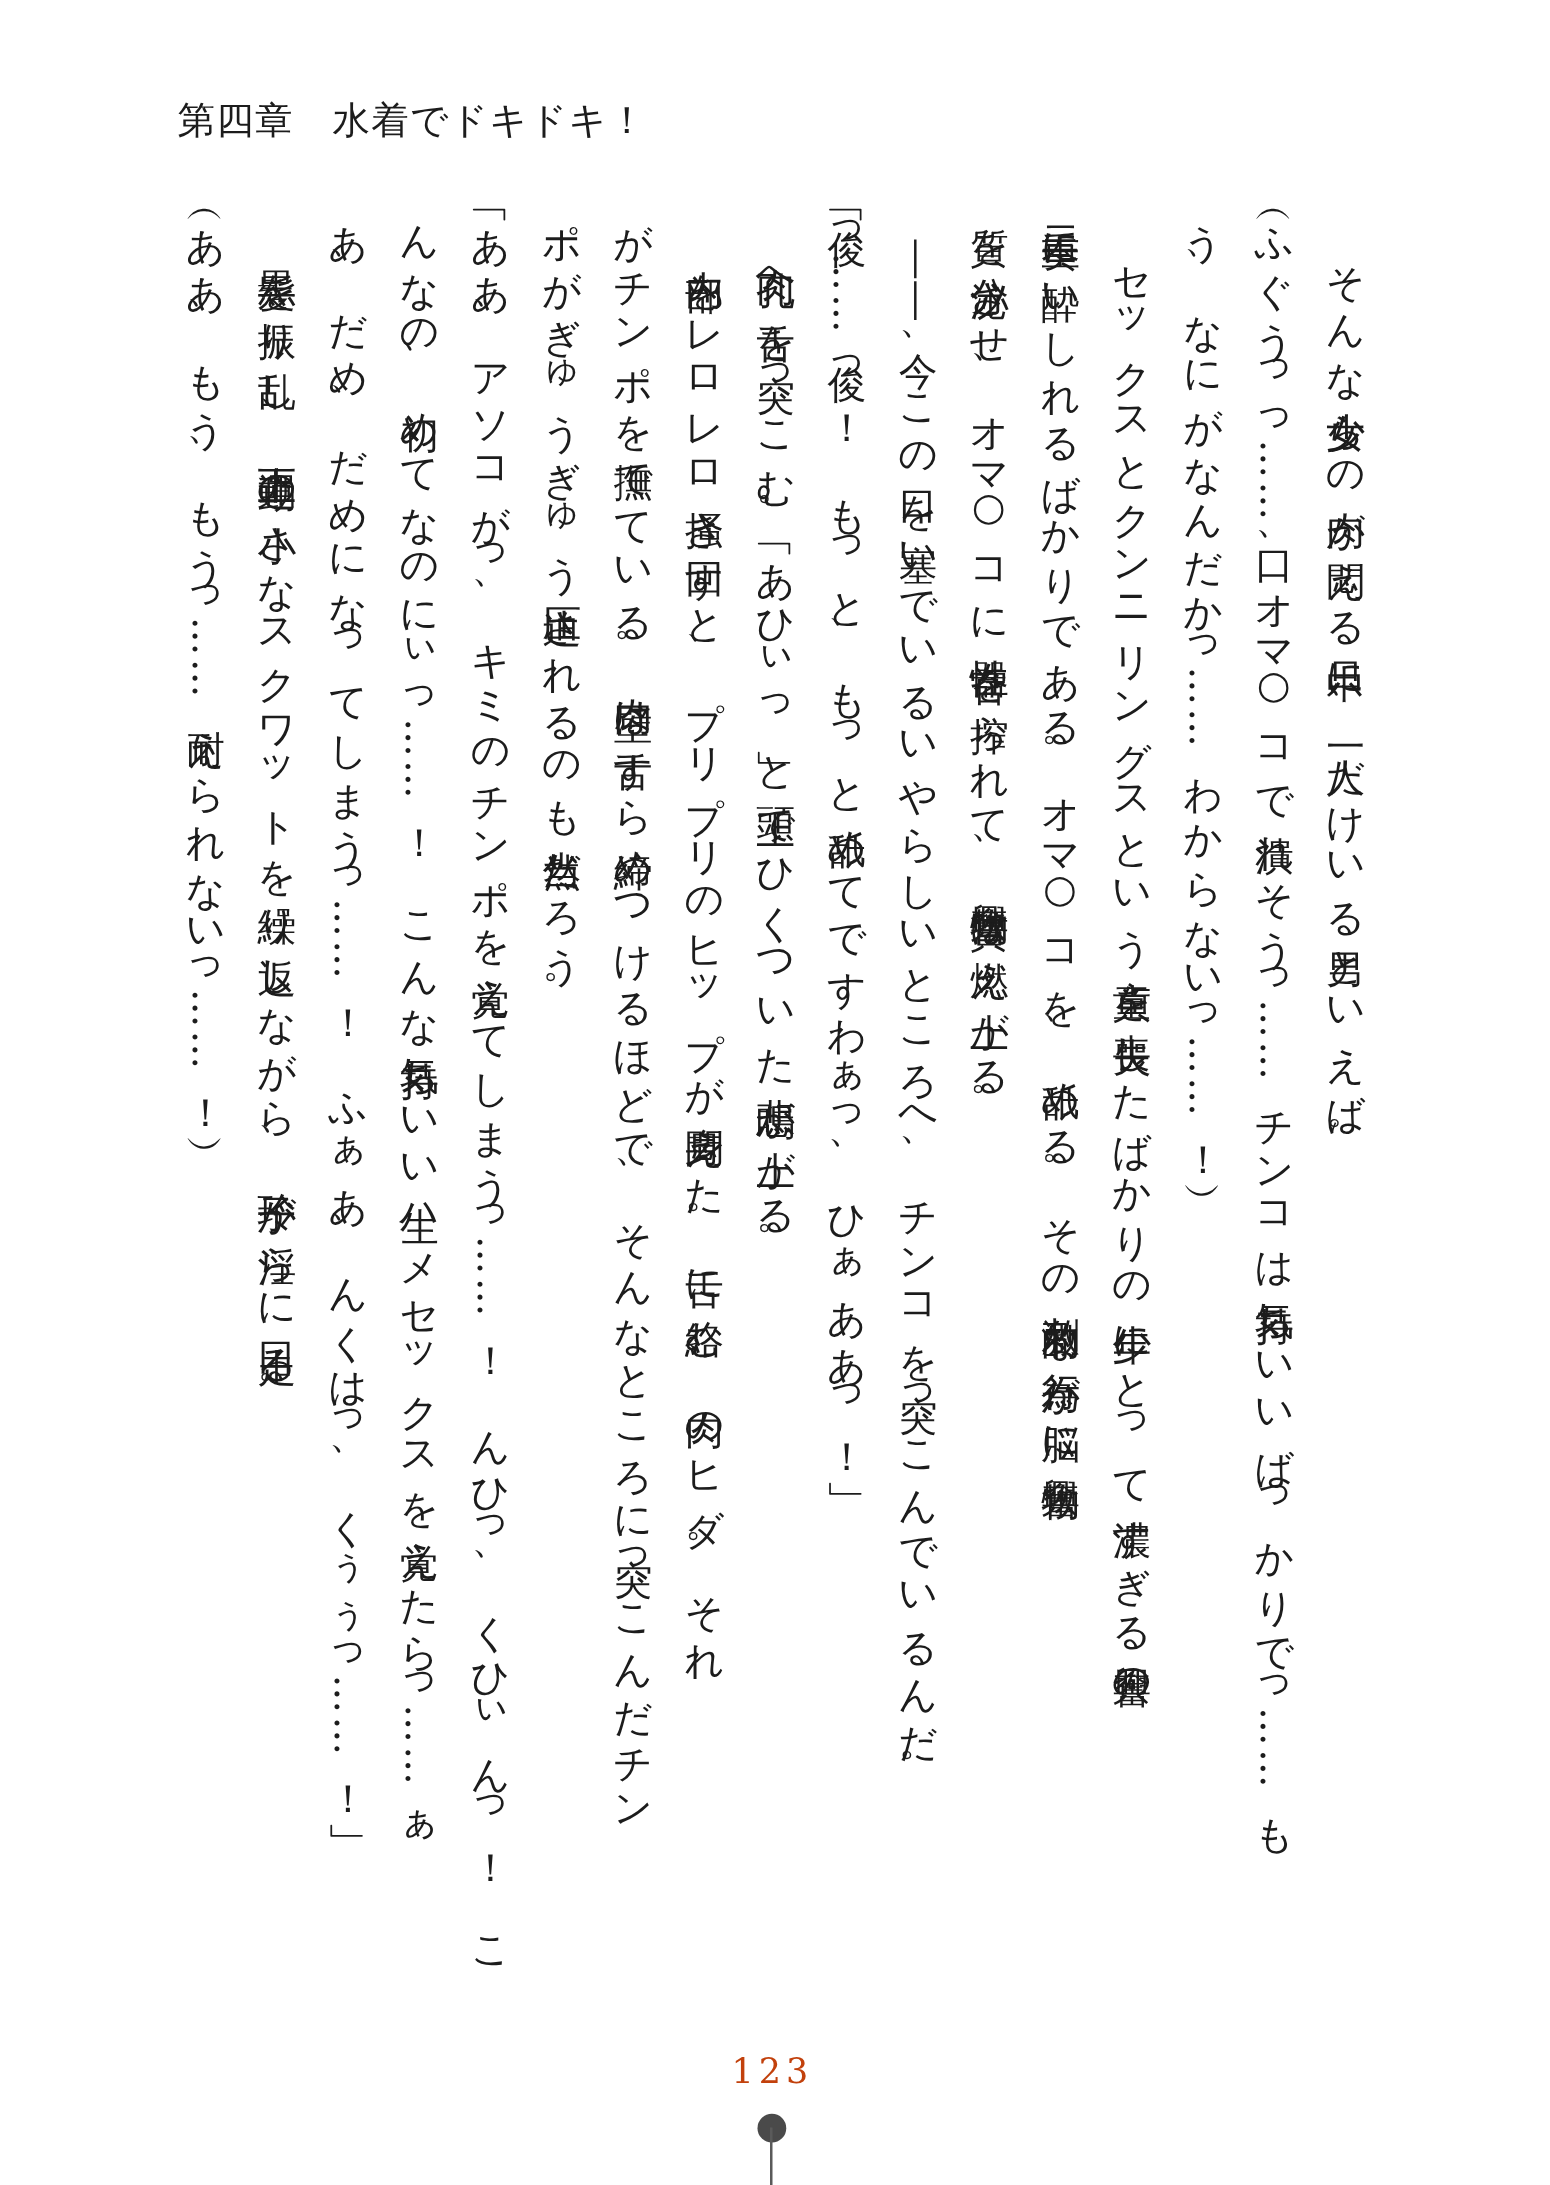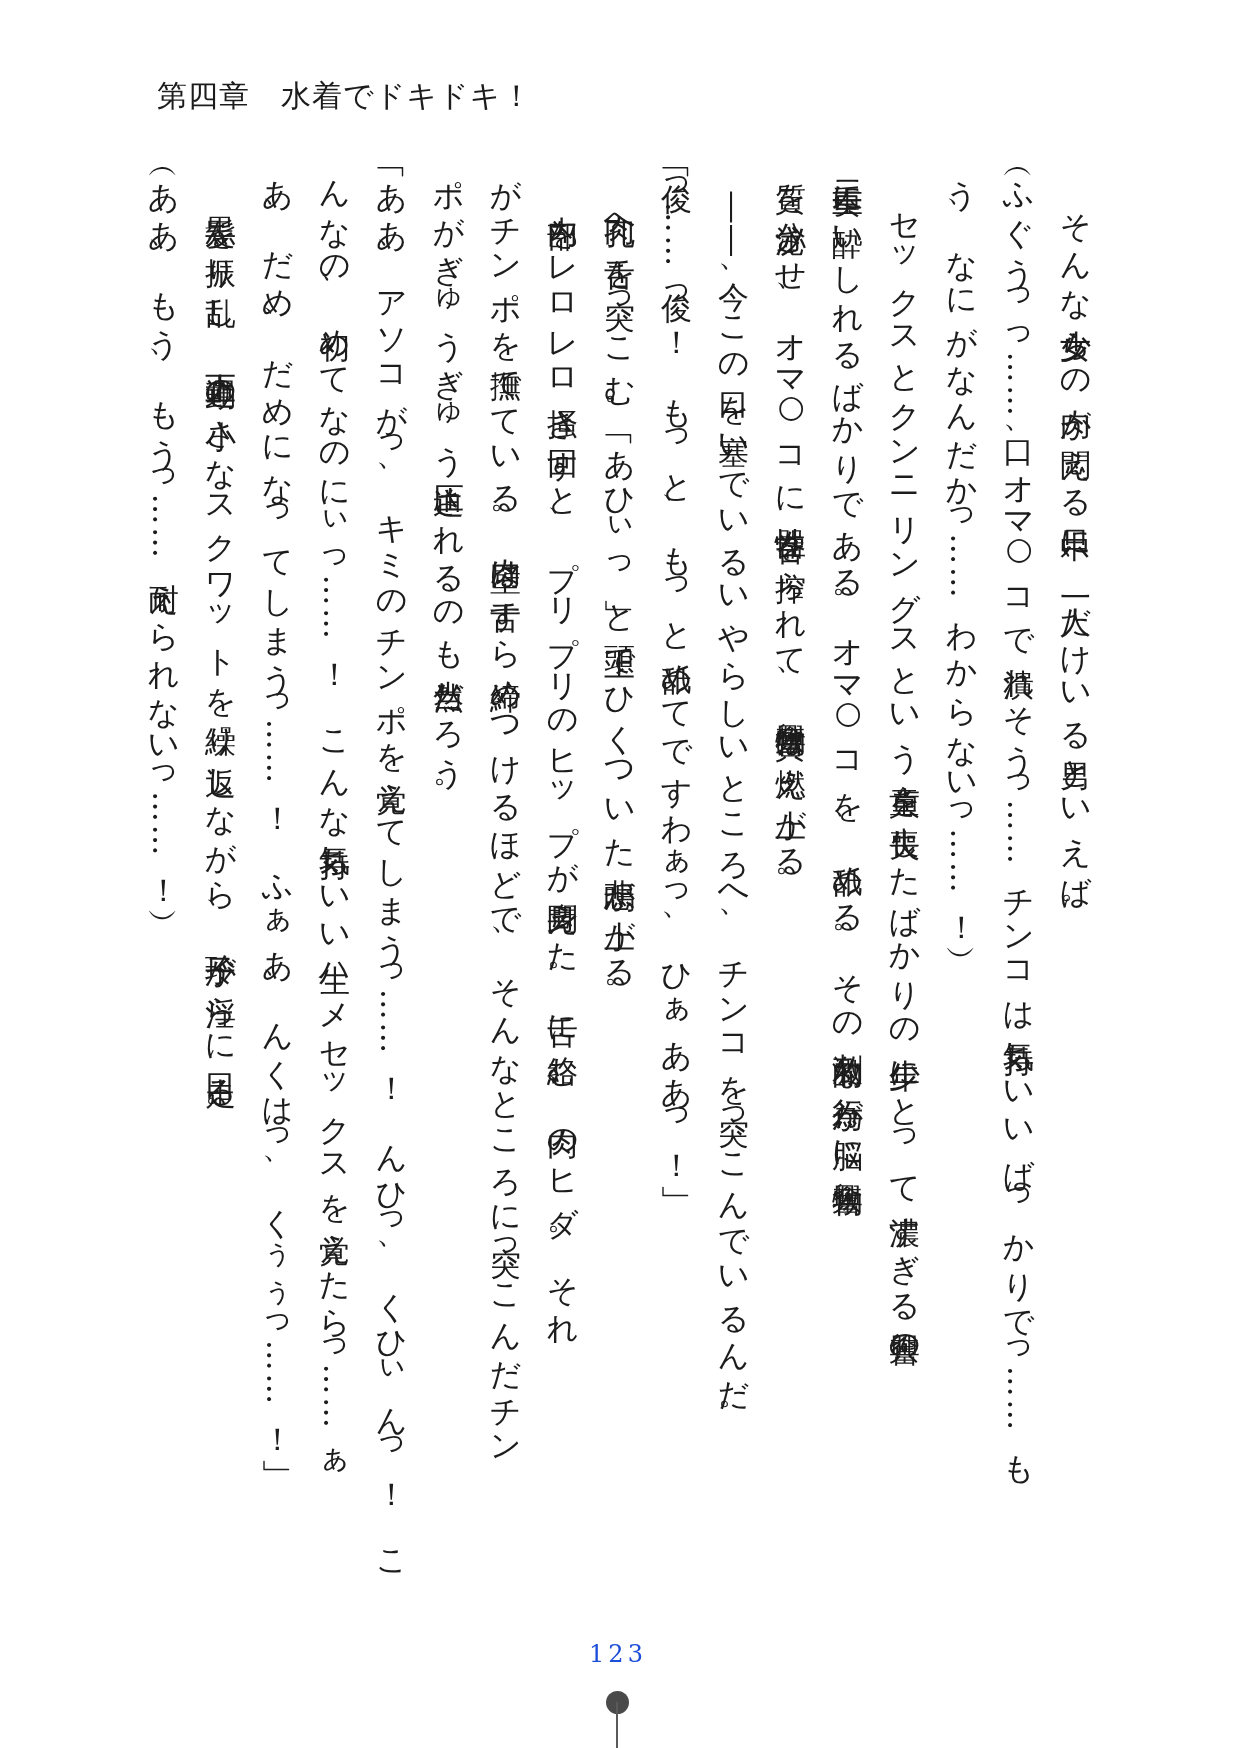--- a/index.html
+++ b/index.html
@@ -11,21 +11,21 @@
     position: relative;
     width: 1240px;
     height: 1748px;
     background: #ffffff;
     overflow: hidden;
     font-family: "DejaVu Serif", "Liberation Serif", serif;
     color: #1c1c1c;
   }
   .chapter-header {
     position: absolute;
-    left: 157px;
+    left: 142px;
     top: 76px;
     font-size: 30px;
     letter-spacing: 1px;
     white-space: nowrap;
   }
   .text-block {
     position: absolute;
     top: 158px;
     right: 136px;
     height: 1392px;
@@ -39,23 +39,23 @@
   .text-block p {
     margin: 0;
     padding: 0;
   }
   .page-number {
     position: absolute;
     top: 1640px;
     left: 0;
     width: 1236px;
     text-align: center;
-    font-size: 24px;
+    font-size: 28px;
     letter-spacing: 4px;
-    color: #1d4ed8;
+    color: #c2410c;
     font-family: "DejaVu Serif", "Liberation Serif", serif;
   }
   .marker-dot {
     position: absolute;
     left: 606px;
     top: 1691px;
     width: 23px;
     height: 23px;
     border-radius: 50%;
     background: #4a4a4a;

